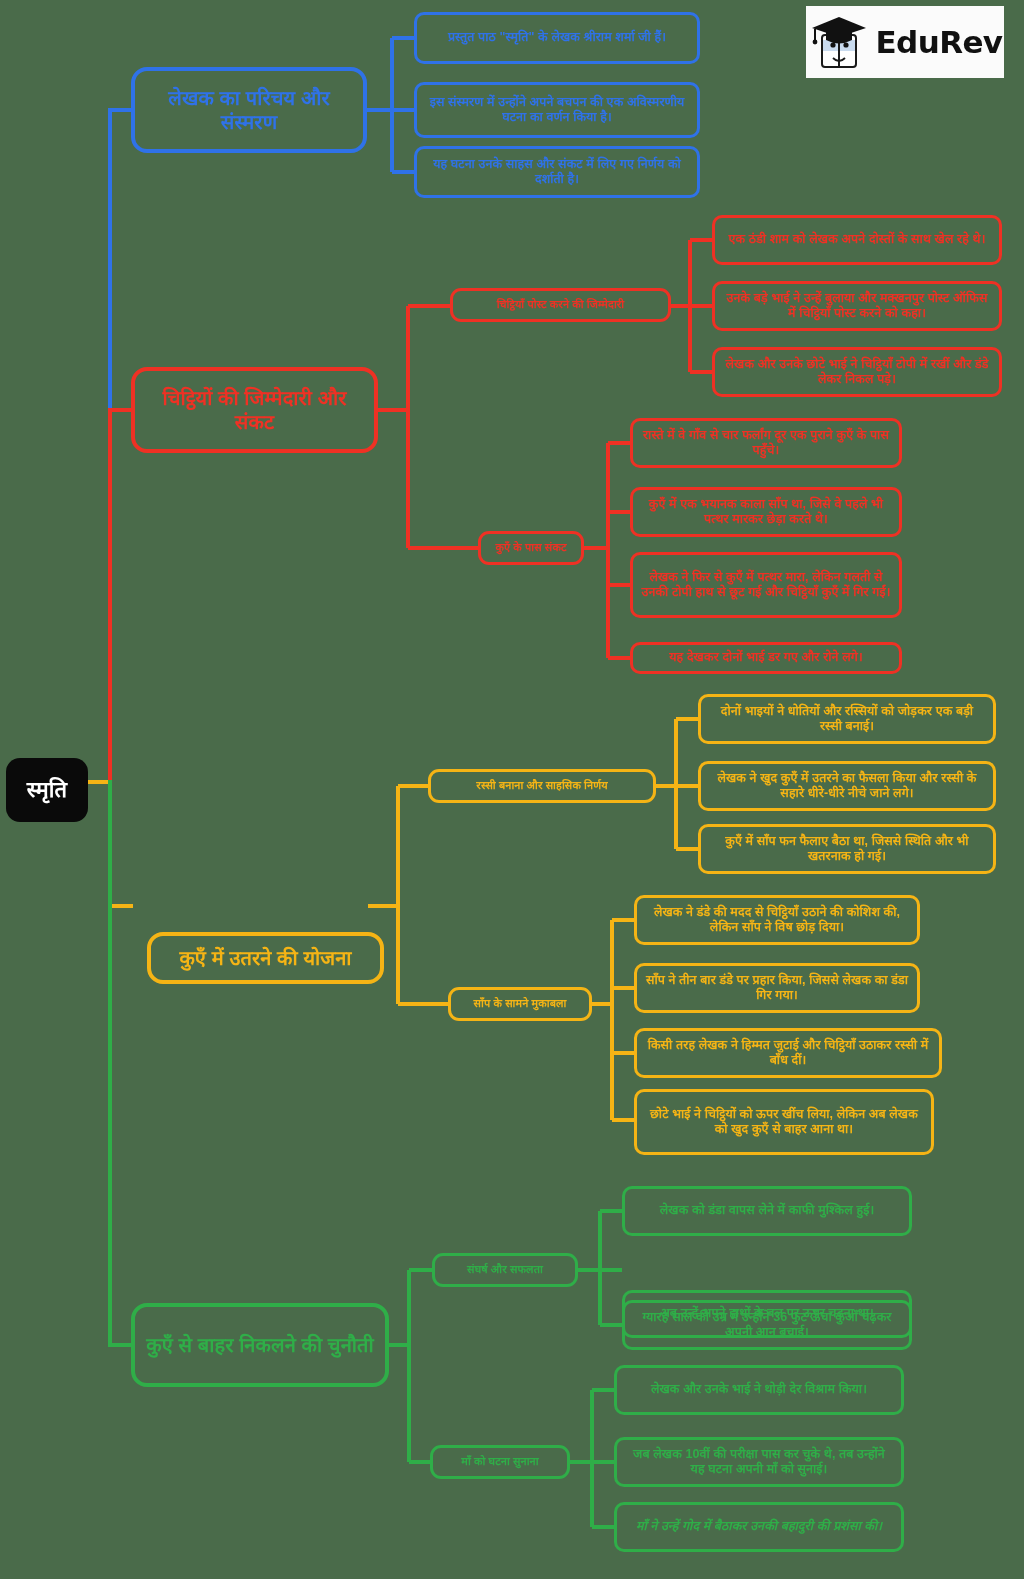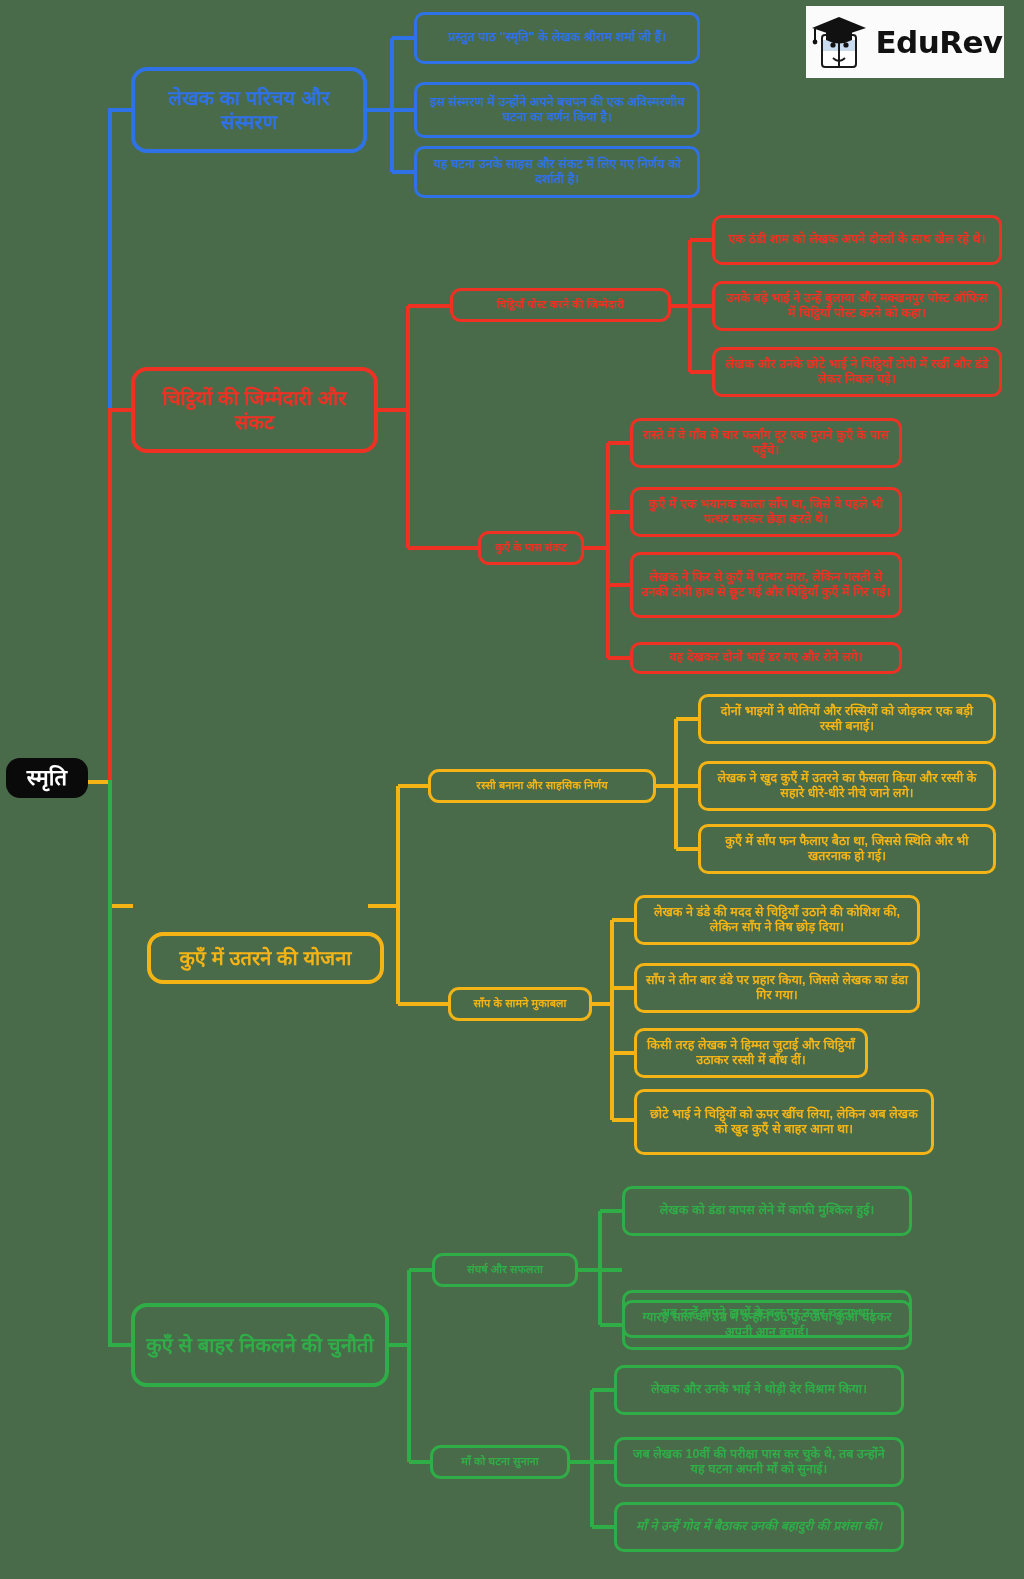--- a/index.html
+++ b/index.html
@@ -149,21 +149,21 @@
     <path d="M570 1462 L592 1462"></path>
     <path d="M592 1462 L592 1390"></path>
       <path d="M592 1390 L614 1390"></path>
     <path d="M592 1462 L592 1462"></path>
       <path d="M592 1462 L614 1462"></path>
     <path d="M592 1462 L592 1527"></path>
       <path d="M592 1527 L614 1527"></path>
   </g>
 </svg>
 
-<div class="node root" style="left:6px;top:758px;width:82px;height:40px;">
+<div class="node root" style="left:6px;top:758px;width:82px;height:64px;">
   <span>स्मृति</span>
 </div>
 
 <div class="node b1 lvl1 blue" style="left:131px;top:67px;width:236px;height:86px;">
   <span>लेखक का परिचय और संस्मरण</span>
 </div>
 <div class="node leaf lvl3 blue" style="left:414px;top:12px;width:286px;height:52px;">
   <span>प्रस्तुत पाठ "स्मृति" के लेखक श्रीराम शर्मा जी हैं।</span>
 </div>
 <div class="node leaf lvl3 blue" style="left:414px;top:82px;width:286px;height:56px;">
@@ -225,21 +225,21 @@
 
 <div class="node b2 lvl2 amber" style="left:448px;top:987px;width:144px;height:34px;">
   <span>साँप के सामने मुकाबला</span>
 </div>
 <div class="node leaf lvl3 amber" style="left:634px;top:895px;width:286px;height:50px;">
   <span>लेखक ने डंडे की मदद से चिट्ठियाँ उठाने की कोशिश की, लेकिन साँप ने विष छोड़ दिया।</span>
 </div>
 <div class="node leaf lvl3 amber" style="left:634px;top:963px;width:286px;height:50px;">
   <span>साँप ने तीन बार डंडे पर प्रहार किया, जिससे लेखक का डंडा गिर गया।</span>
 </div>
-<div class="node leaf lvl3 amber" style="left:634px;top:1028px;width:234px;height:50px;">
+<div class="node leaf lvl3 amber" style="left:634px;top:1028px;width:308px;height:50px;">
   <span>किसी तरह लेखक ने हिम्मत जुटाई और चिट्ठियाँ उठाकर रस्सी में बाँध दीं।</span>
 </div>
 <div class="node leaf lvl3 amber" style="left:634px;top:1089px;width:300px;height:66px;">
   <span>छोटे भाई ने चिट्ठियों को ऊपर खींच लिया, लेकिन अब लेखक को खुद कुएँ से बाहर आना था।</span>
 </div>
 
 <div class="node b1 lvl1 green" style="left:131px;top:1303px;width:258px;height:84px;">
   <span>कुएँ से बाहर निकलने की चुनौती</span>
 </div>
 

